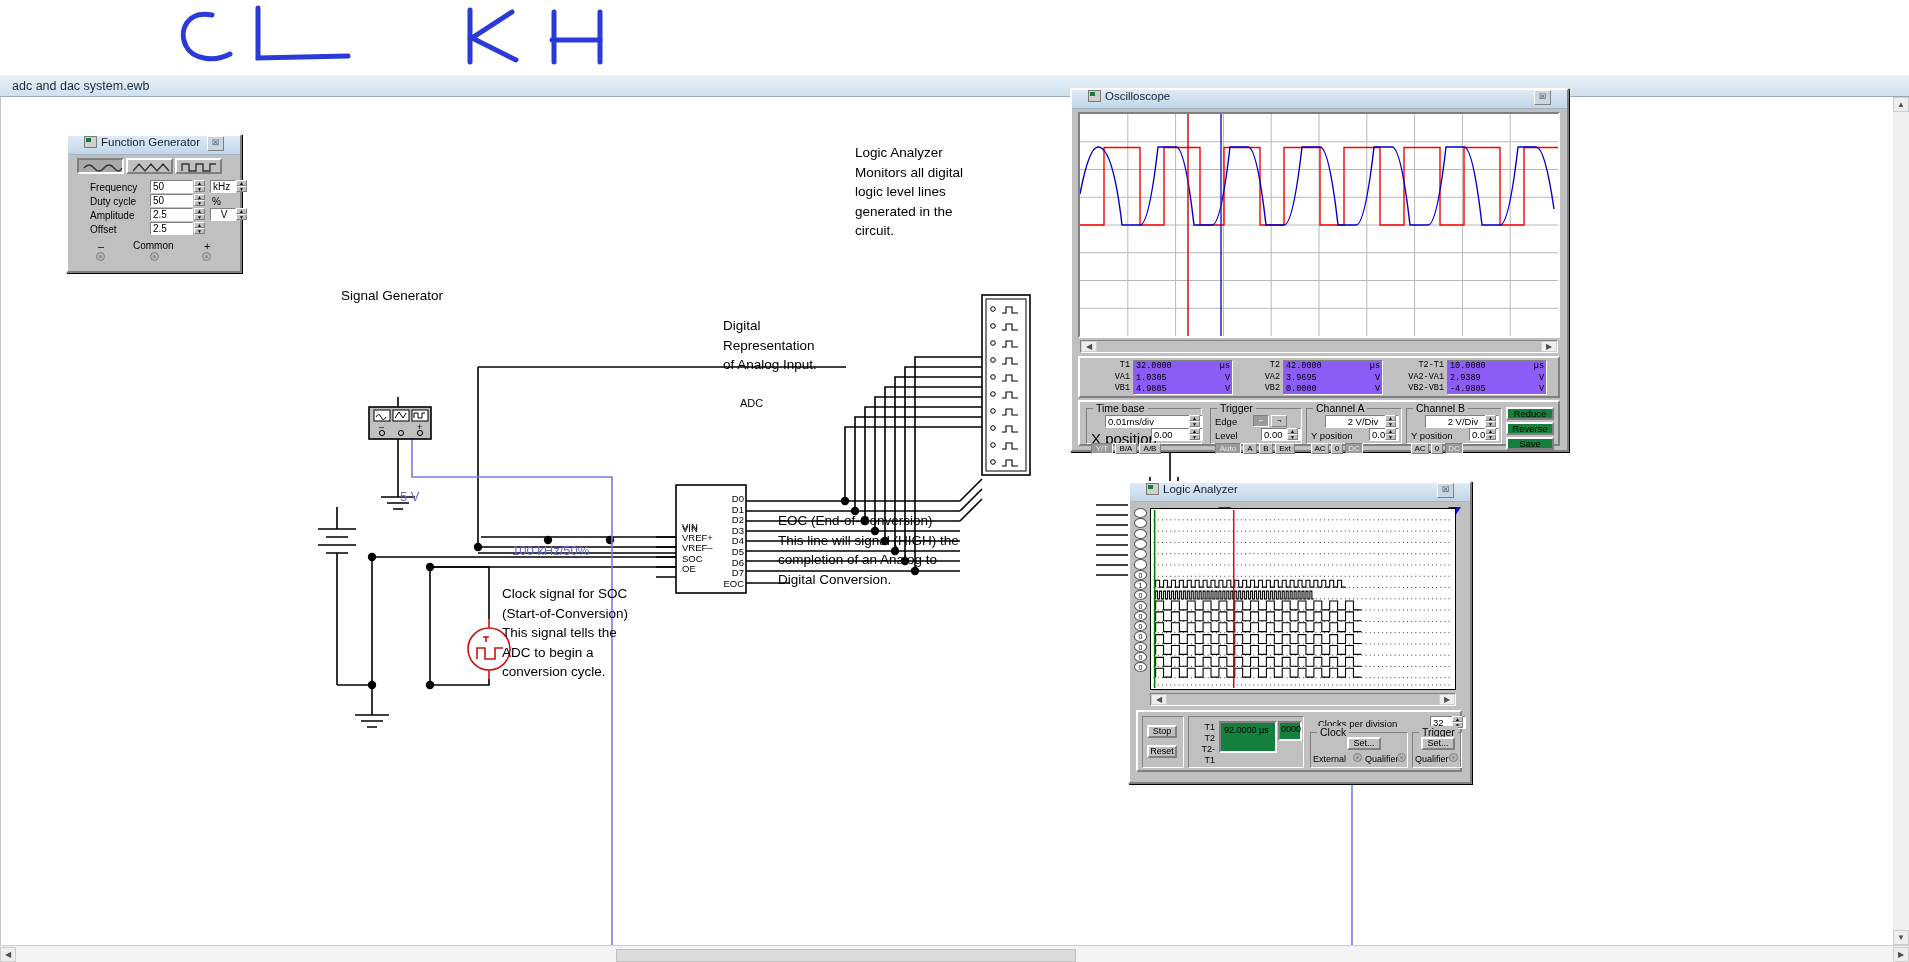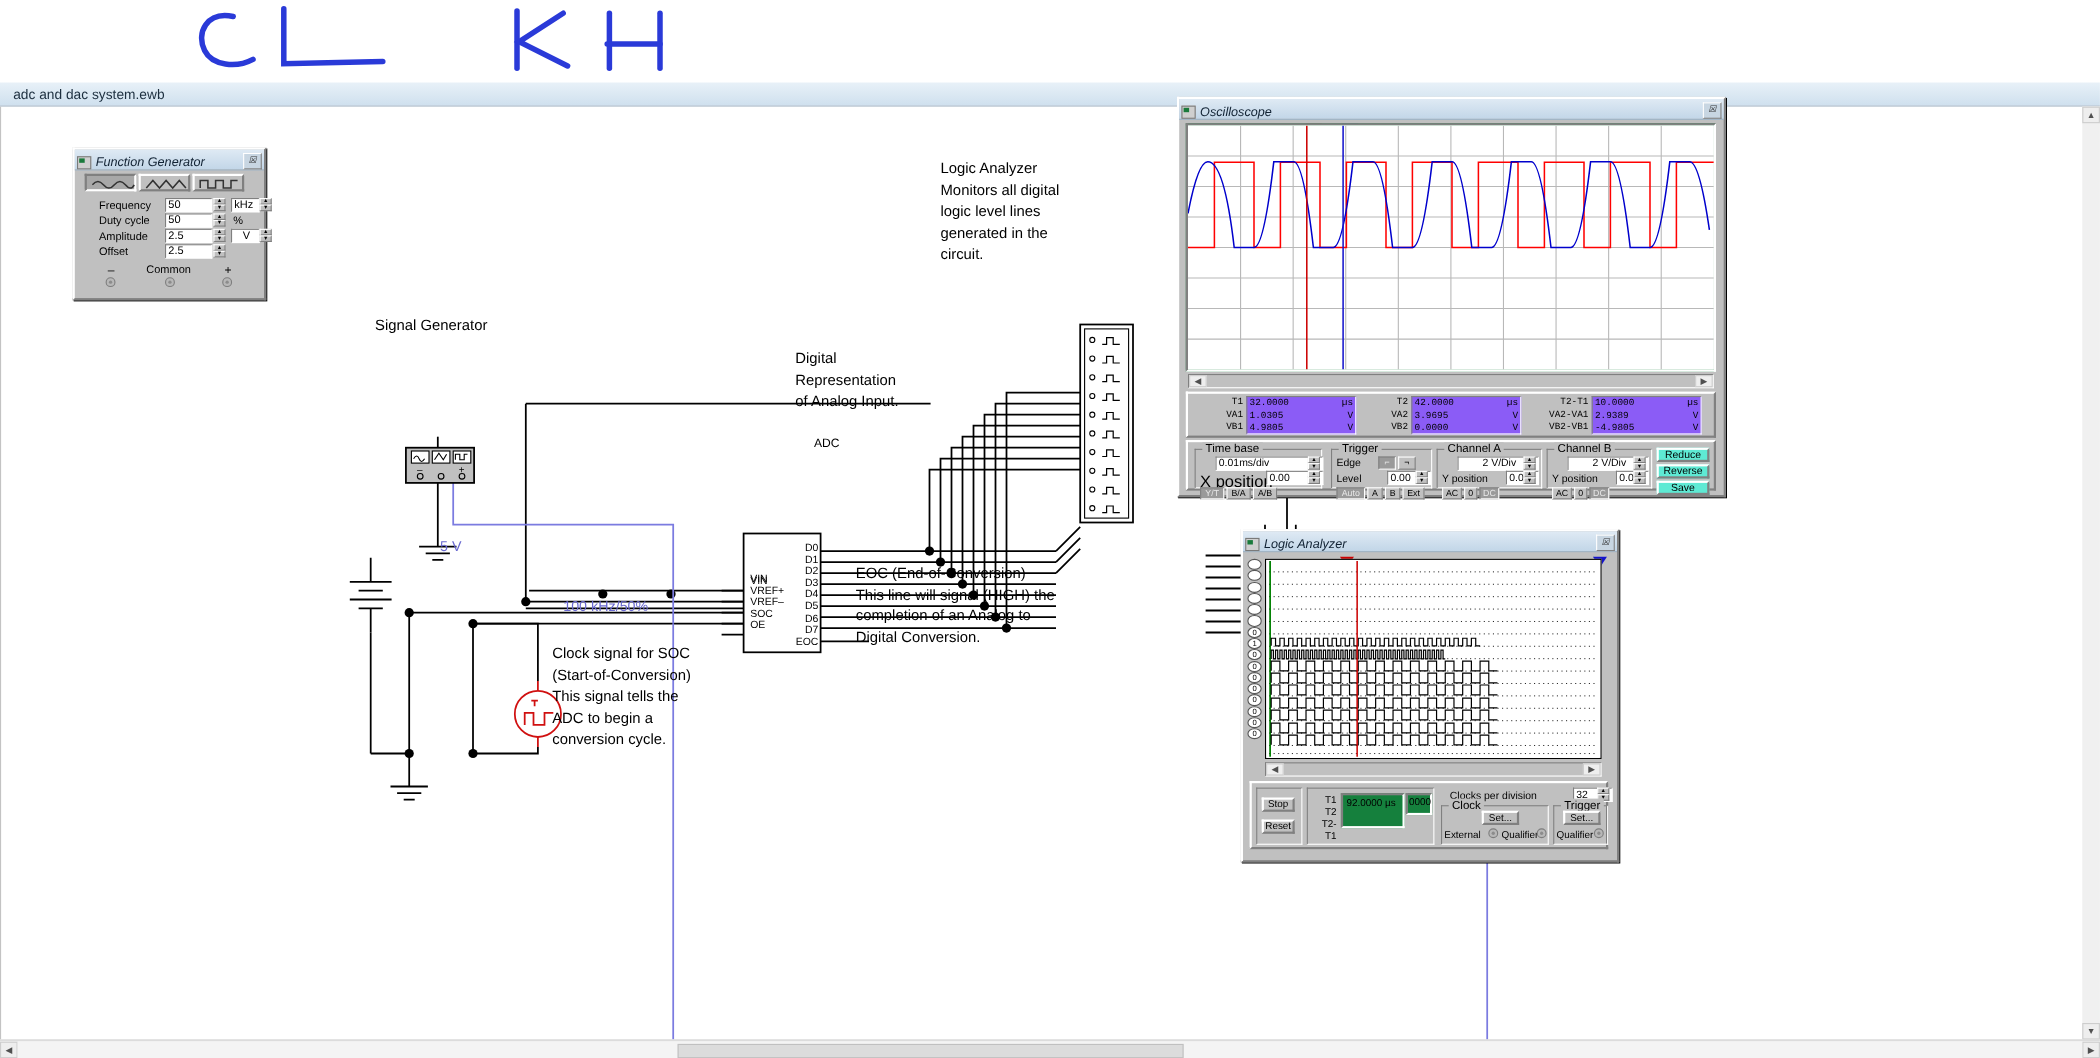--- a/index.html
+++ b/index.html
@@ -22,22 +22,22 @@
       border-top:1px solid #d0d0d0;box-sizing:border-box;display:flex;align-items:center;}
   .wsb-right{position:absolute;left:1893px;top:97px;width:16px;height:848px;background:#f0f0f0;}
   .sb-arrow{width:16px;height:15px;display:flex;align-items:center;justify-content:center;
       font-size:8px;color:#505050;background:#eee;border:1px solid #cdcdcd;box-sizing:border-box;}
   .sb-thumb-h{position:absolute;left:600px;top:2px;width:460px;height:13px;background:#dcdcdc;border:1px solid #c0c0c0;box-sizing:border-box;}
 
   
   .win{position:absolute;background:#c0c0c0;border:2px solid;
        border-color:#ffffff #808080 #808080 #ffffff;box-shadow:1px 1px 0 #000;}
   .win-tb{height:18px;background:linear-gradient(to bottom,#dfeaf4,#c2d6e8);
-       display:flex;align-items:flex-end;padding:0 2px;font-size:11.5px;color:#123;
-       border-bottom:1px solid #9fb4c6;font-style:italic;}
+       display:flex;align-items:flex-start;padding:0 16px;font-size:11.5px;color:#123;
+       border-bottom:1px solid #9fb4c6;}
   .win-tb .tb-ico{width:13px;height:12px;margin-right:4px;background:#cfcfcf;
        border:1px solid #7a7a7a;position:relative;box-sizing:border-box;}
   .win-tb .tb-ico::after{content:"";position:absolute;left:1px;top:1px;width:5px;height:4px;background:#1a7a3c;}
   .win-tb .tb-title{flex:1;}
   .win-tb .tb-close{width:15px;height:13px;border:1px solid;border-color:#fff #808080 #808080 #fff;
        background:#c8d6e2;font-size:8px;line-height:11px;text-align:center;color:#333;}
 
   
   .sunken{border:2px solid;border-color:#808080 #ffffff #ffffff #808080;background:#15803d;box-sizing:border-box;}
   .raised{border:2px solid;border-color:#ffffff #808080 #808080 #ffffff;background:#c0c0c0;box-sizing:border-box;}
@@ -75,21 +75,21 @@
   .meas-vals{position:absolute;left:33px;top:0;width:84px;height:35px;background:#8b5cf6;
         border:1px solid;border-color:#808080 #fff #fff #808080;box-sizing:border-box;
         font-family:"Liberation Mono",monospace;font-size:8.5px;line-height:11.5px;padding:0 2px;}
   .mv-row{display:flex;justify-content:space-between;}
   .ctl-in{background:#fff;border:1px solid;border-color:#808080 #fff #fff #808080;
         font-size:9.5px;box-sizing:border-box;padding-left:2px;line-height:11px;height:13px;position:absolute;margin-left:14px;}
   .tb-btn{position:absolute;height:11px;border:1px solid;border-color:#fff #808080 #808080 #fff;
         background:#c0c0c0;font-size:8px;line-height:9px;text-align:center;color:#000;box-sizing:border-box;}
   .tb-btn.on{border-color:#808080 #fff #fff #808080;background:#9a9a9a;color:#e8e8e8;}
   .side-btn{position:absolute;width:48px;height:13px;border:2px solid;
-        border-color:#fff #808080 #808080 #fff;background:#5eead4;font-size:9.5px;
+        border-color:#fff #808080 #808080 #fff;background:#15803d;font-size:9.5px;
         text-align:center;line-height:10px;box-sizing:border-box;}
 
   
   #logic{left:1128px;top:481px;width:340px;height:299px;}
   .la-screen{position:absolute;left:20px;top:25px;width:306px;height:182px;background:#fff;
         border:1px solid #000;box-sizing:border-box;}
   .la-ch-col{position:absolute;left:4px;top:25px;width:16px;height:182px;}
   .la-node{width:13px;height:10.2px;border-radius:50%;border:1px solid #555;background:#fff;
         box-sizing:border-box;font-size:7px;line-height:9px;text-align:center;color:#000;margin-bottom:0.1px;}
   .la-hsb{position:absolute;left:20px;top:210px;width:306px;height:13px;background:#c0c0c0;

